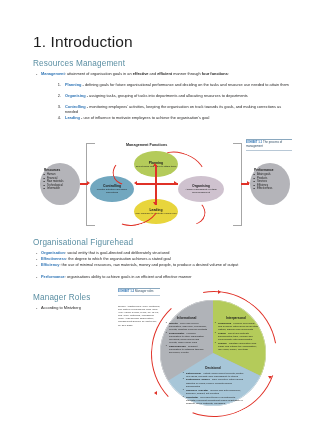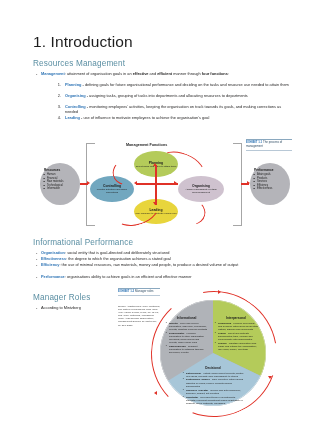--- a/index.html
+++ b/index.html
@@ -363,21 +363,21 @@
     <div class="curve" style="left:74px; top:54px; width:46px; height:30px;
          border-color: transparent transparent #e03127 transparent; transform: rotate(-18deg);"></div>
 
     <div class="exhibit-label">
       <div class="el-rule-top"></div>
       <div class="el-text"><span class="el-num">EXHIBIT 1.1</span><span> The process of management</span></div>
       <div class="el-rule-bot"></div>
     </div>
   </div>
 
-  <div class="sec-head" id="head-orgperf">Informational Performance</div>
+  <div class="sec-head" id="head-orgperf">Organisational Figurehead</div>
 
   <div class="lvl1" style="top:250px;">
     <span class="dash">-</span>
     <span class="txt"><b class="term">Organisation</b><span>: social entity that is goal-directed and deliberately structured</span></span>
   </div>
 
   <div class="lvl1" style="top:256px;">
     <span class="dash">-</span>
     <span class="txt"><b class="term">Effectiveness</b><span>: the degree to which the organisation achieves a stated goal</span></span>
   </div>

